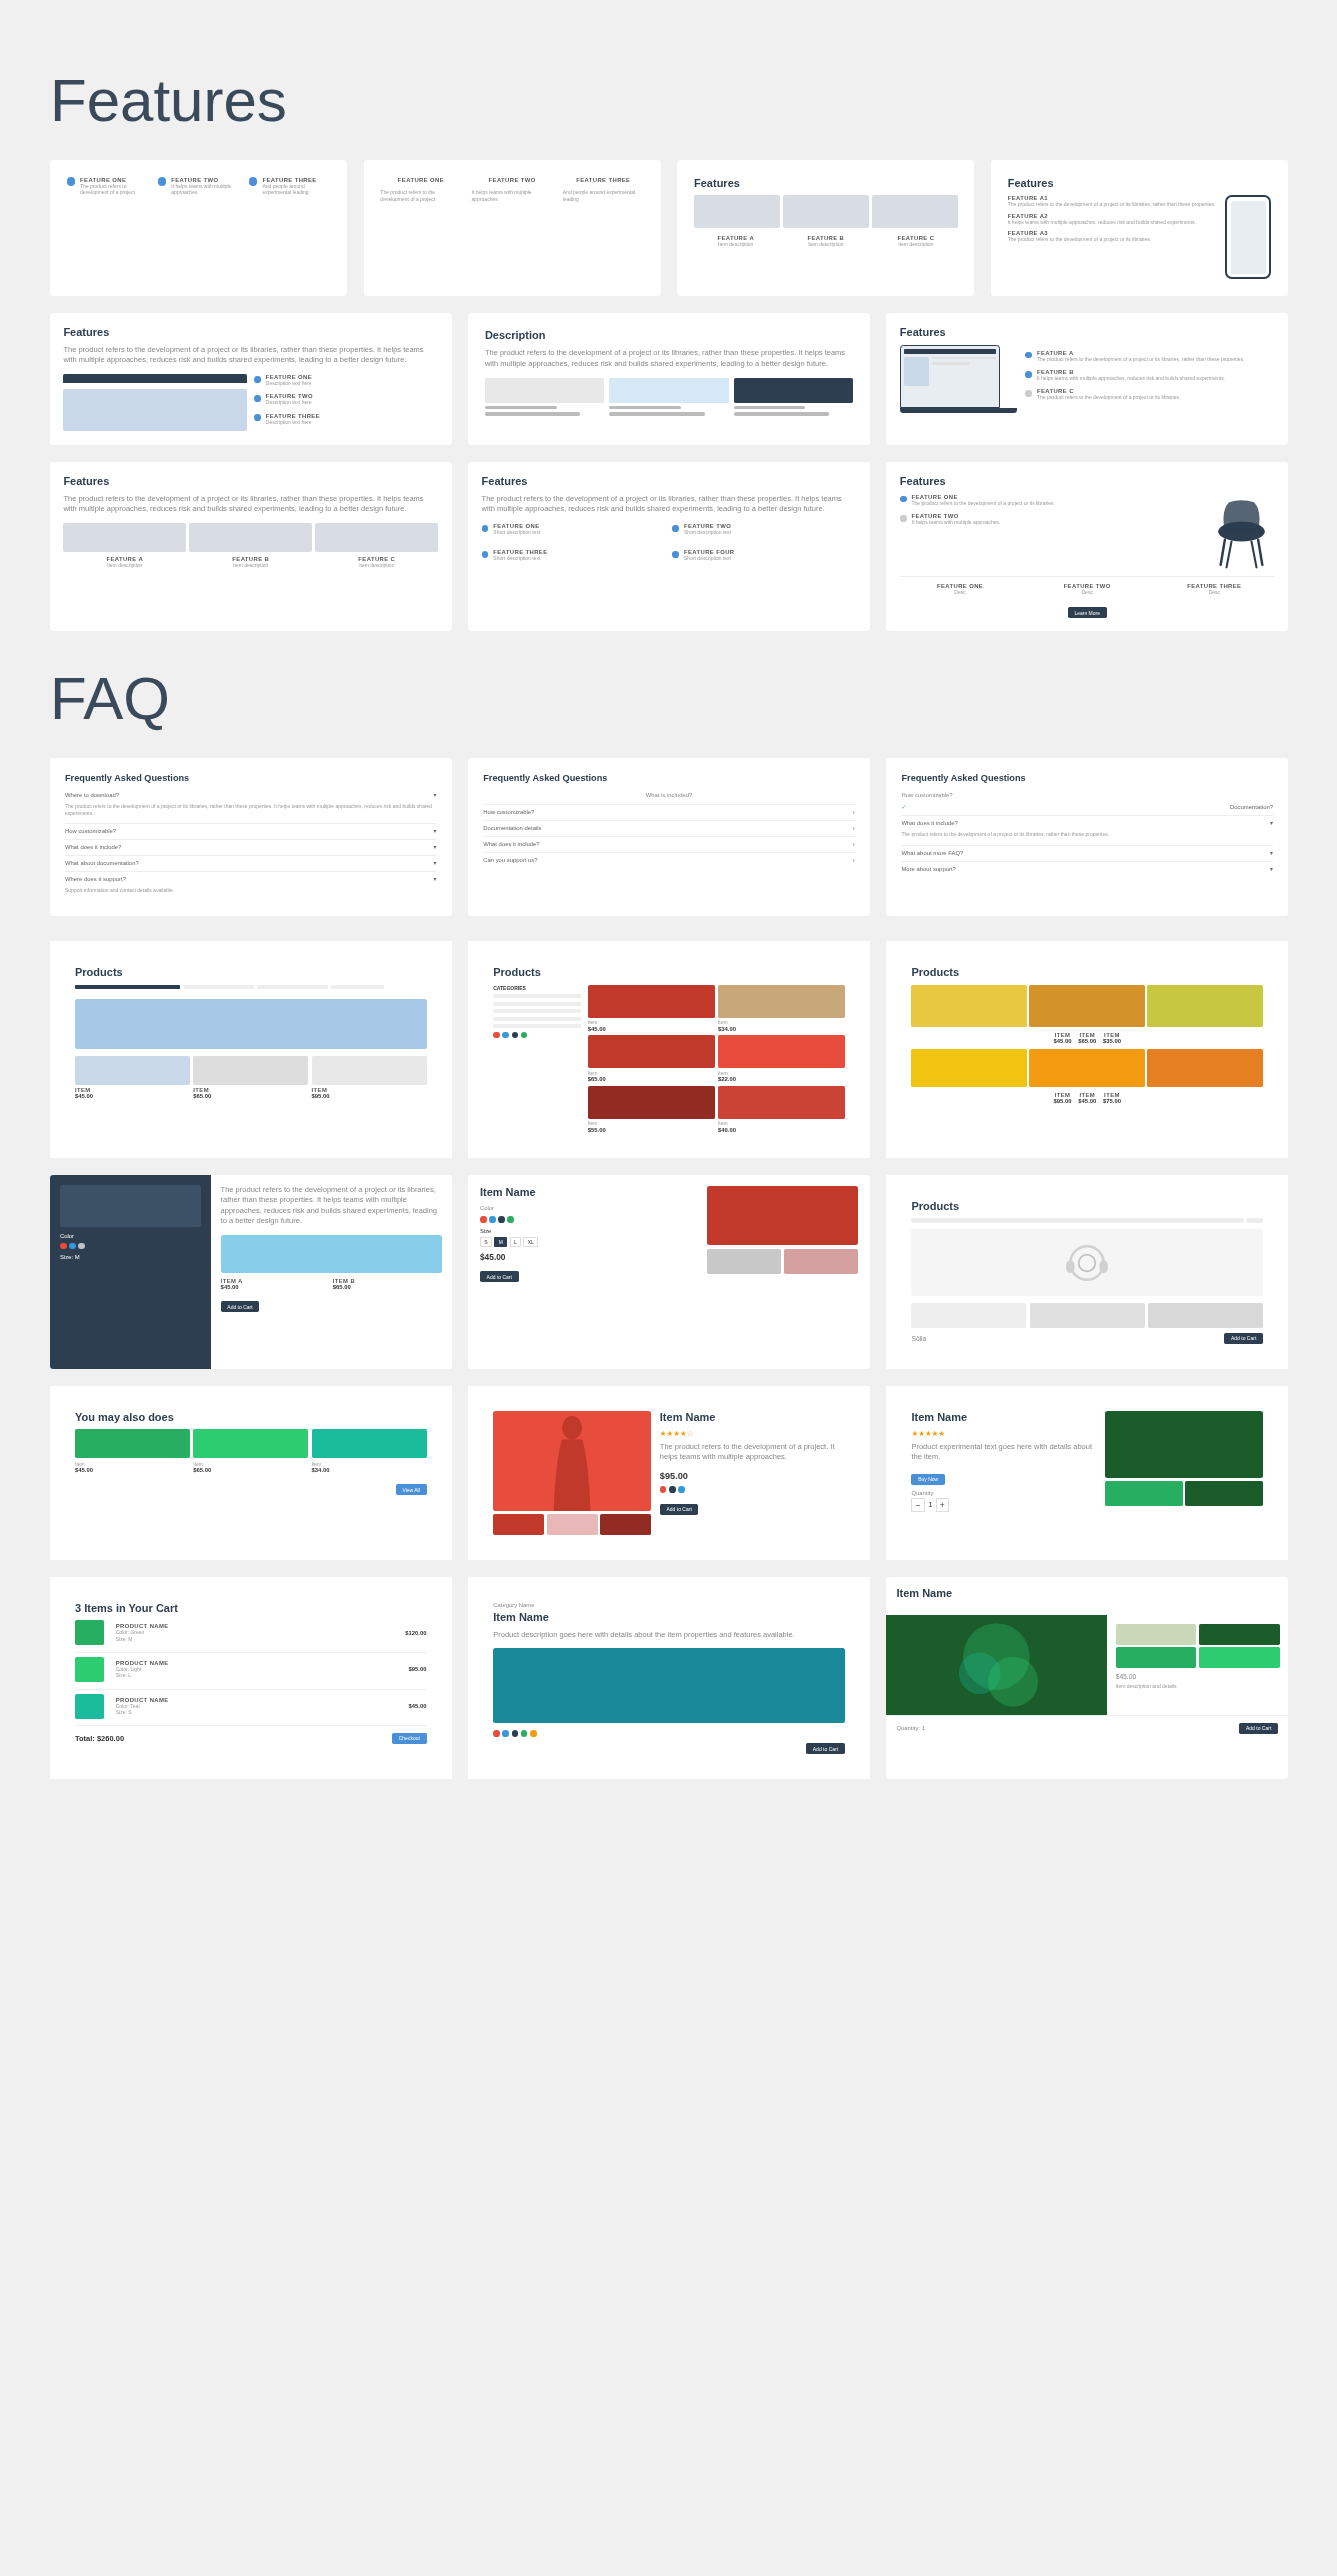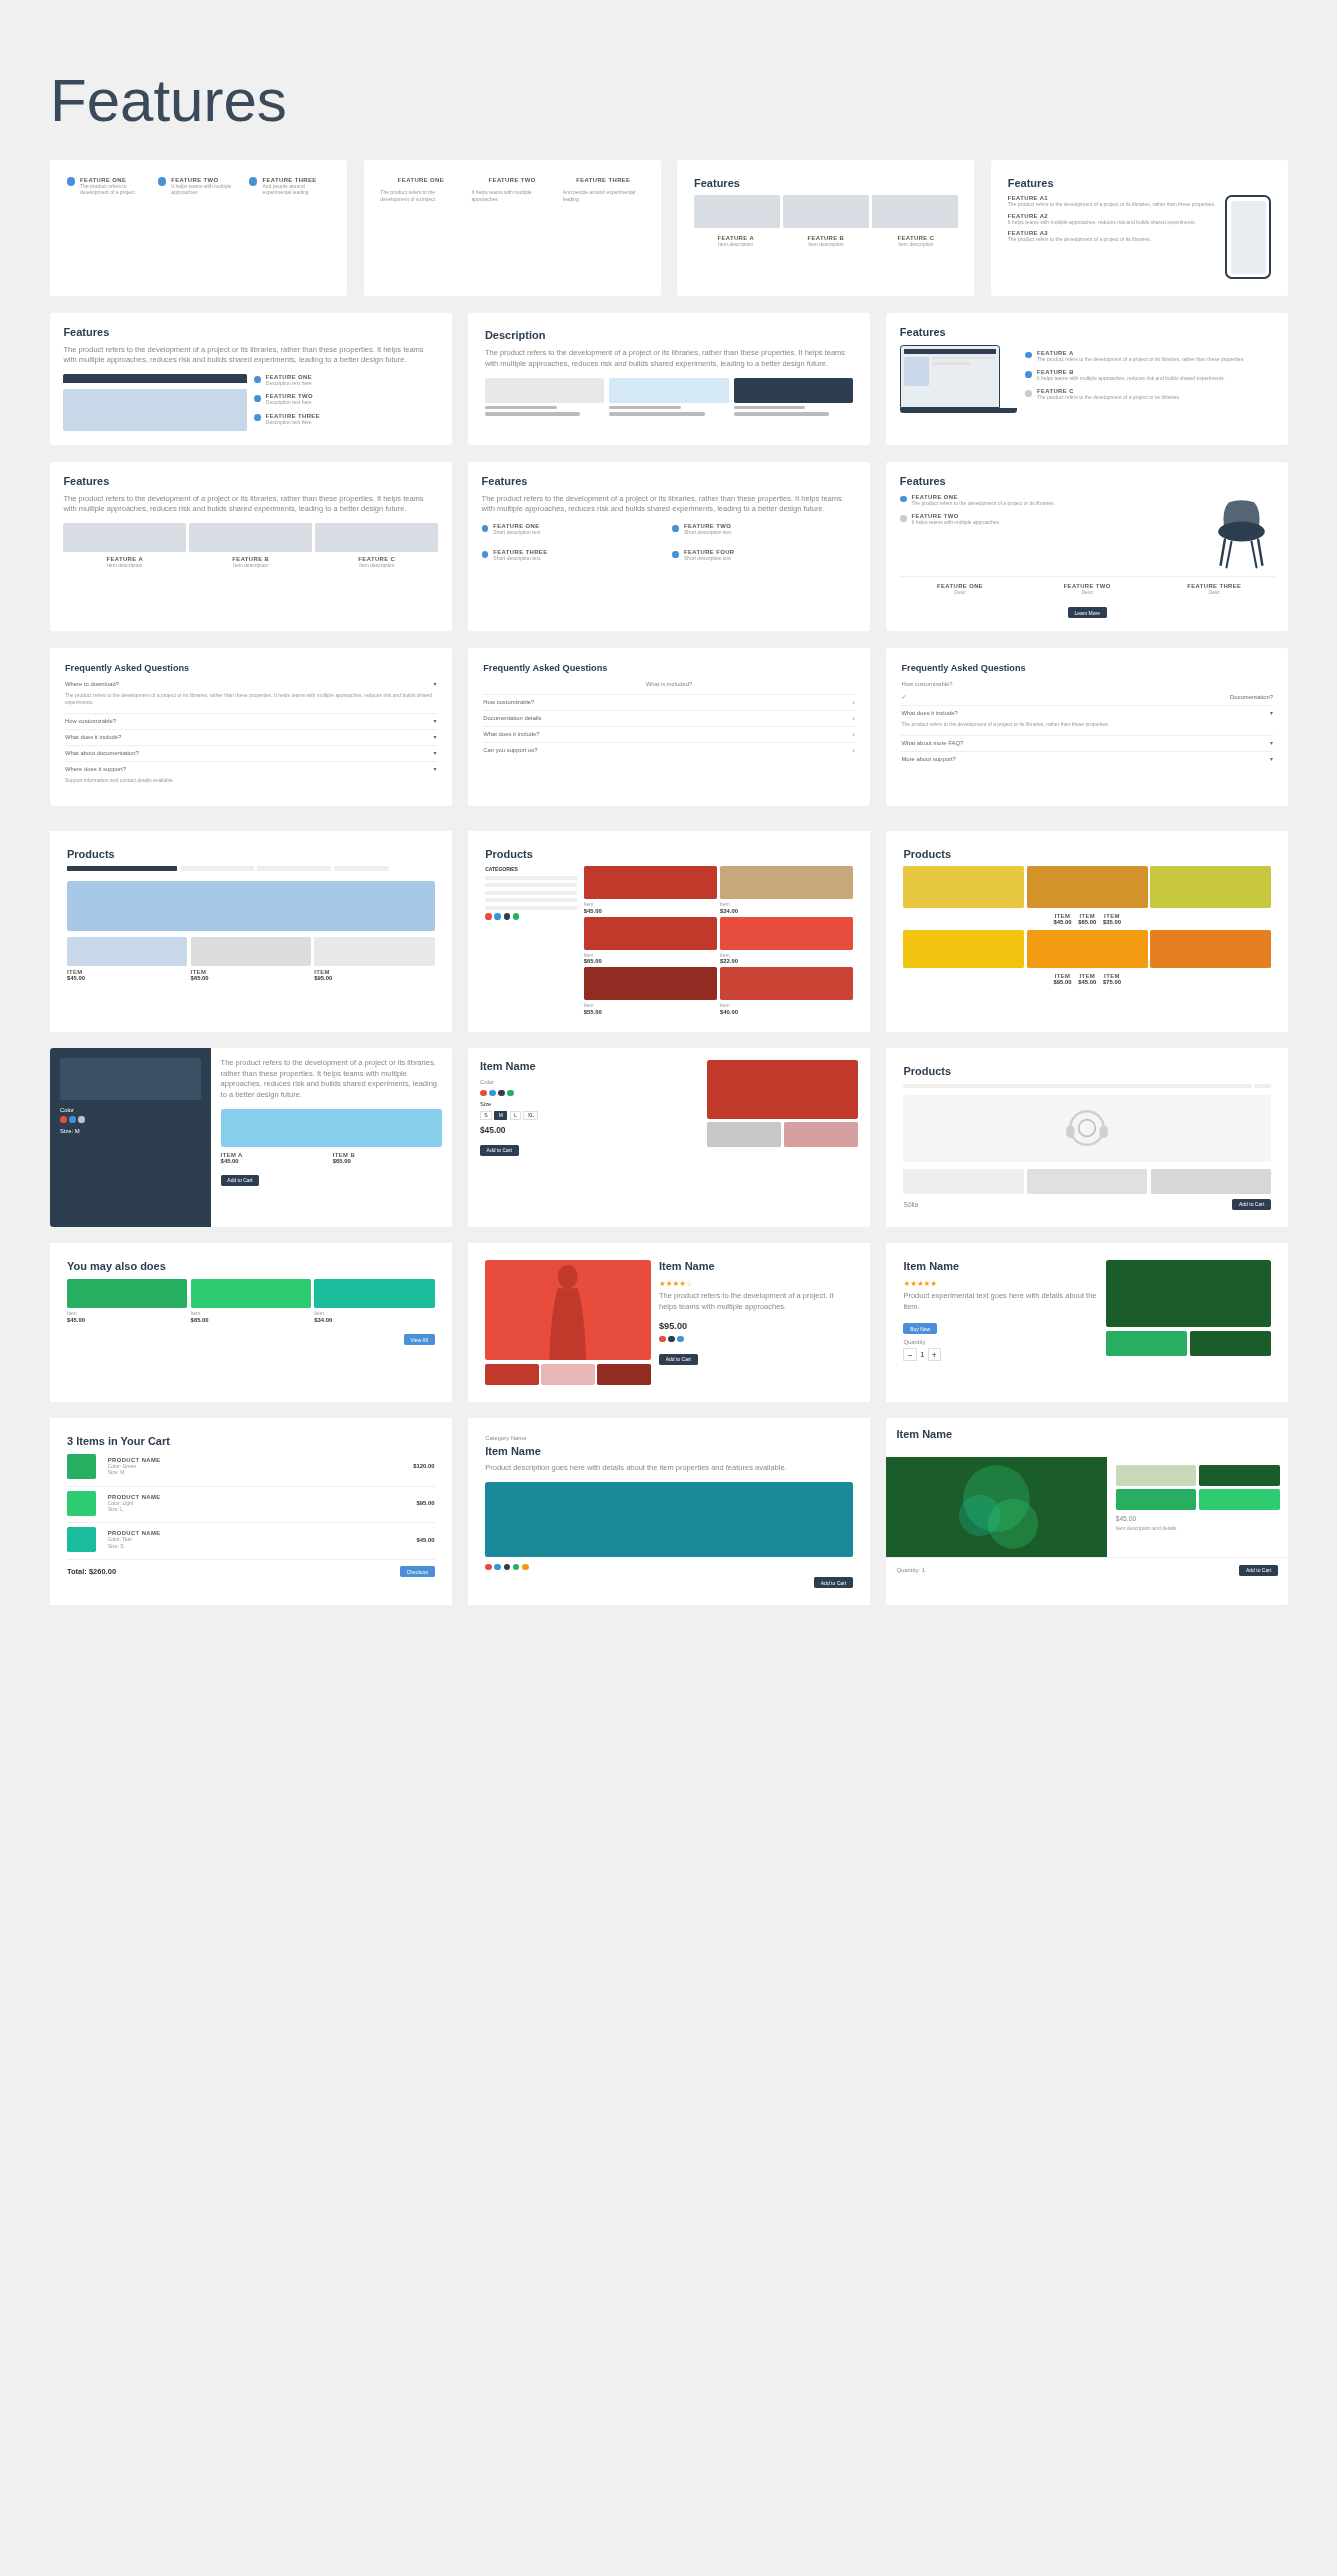--- a/index.html
+++ b/index.html
@@ -222,21 +222,21 @@
       display: grid;
       grid-template-columns: repeat(3, 1fr);
       gap: 16.7px;
       margin-bottom: 16.7px;
     }
 
     .ecomm-card {
       background: #fff;
       border-radius: 0;
       overflow: hidden;
-      padding: 17px;
+      padding: 25px;
     }
 
     
     .color-swatches {
       display: flex;
       gap: 2.5px;
       margin: 3.3px 0;
     }
 
     .swatch {
@@ -675,20 +675,21 @@
           <div class="feature-text-title">FEATURE THREE</div>
           <div class="feature-text-body">Desc</div>
         </div>
       </div>
       <div style="text-align:center; margin-top:6.7px;">
         <div class="mock-btn">Learn More</div>
       </div>
     </div>
   </div>
 
+  <h1 class="section-heading">FAQ</h1>
 
   <div class="faq-row">
 
     <div class="faq-card">
       <div class="faq-title">Frequently Asked Questions</div>
       <div class="faq-question">
         <span>Where to download?</span>
         <span>▾</span>
       </div>
       <div class="faq-answer">The product refers to the development of a project or its libraries, rather than these properties. It helps teams with multiple approaches, reduces risk and builds shared experiments.</div>

